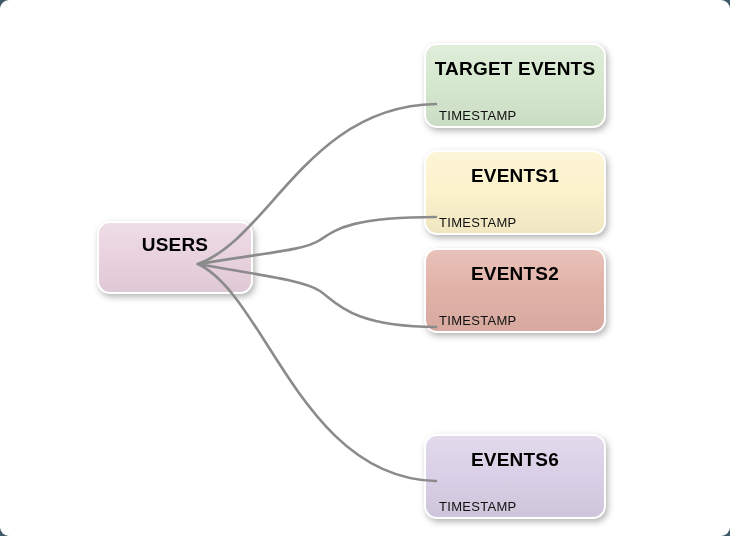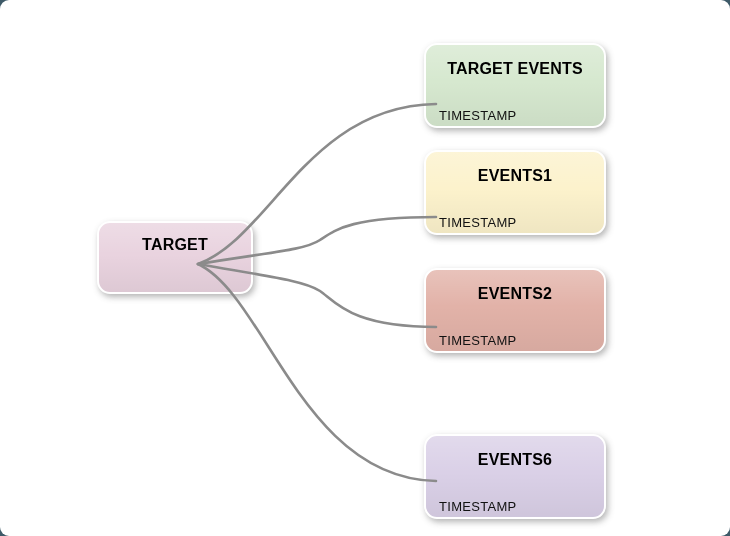--- a/index.html
+++ b/index.html
@@ -24,21 +24,21 @@
     box-sizing: border-box;
     border: 2.5px solid #ffffff;
     border-radius: 13px;
     box-shadow: 2px 3px 6px rgba(90, 90, 90, 0.45);
     background-image: linear-gradient(180deg, rgba(255,255,255,0.22), rgba(255,255,255,0) 45%, rgba(0,0,0,0.05));
     z-index: 2;
     cursor: pointer;
   }
 
   .node-title {
-    font-size: 16px;
+    font-size: 19px;
     font-weight: 700;
     color: #000000;
     text-align: center;
     letter-spacing: 0.2px;
     line-height: 19px;
   }
 
   .node-field {
     position: absolute;
     left: 13px;
@@ -52,21 +52,21 @@
   }
 
   #node-users {
     left: 97px; top: 221px;
     width: 156px; height: 73px;
     padding-top: 12px;
   }
   .target { left: 424px; width: 182px; height: 85px; }
   #node-t0 { top: 43px; }
   #node-t1 { top: 150px; }
-  #node-t2 { top: 268px; }
+  #node-t2 { top: 248px; }
   #node-t3 { top: 434px; }
   .target .node-title { margin-top: 14px; }
 
   .edges {
     position: absolute;
     left: 0; top: 0;
     width: 730px; height: 536px;
     z-index: 5;
     pointer-events: none;
   }
@@ -75,21 +75,21 @@
     stroke-width: 2.6;
     stroke-linecap: round;
   }
 </style>
 </head>
 <body style="background: rgb(62, 90, 104);">
 
 <div class="card" style="background: rgb(255, 255, 255);">
 
   <div class="node" id="node-users" style="background-color: rgb(233, 211, 223);">
-    <div class="node-title">TARGET</div>
+    <div class="node-title">USERS</div>
   </div>
 
   <div class="node target" id="node-t0" style="background-color: rgb(214, 232, 207);">
     <div class="node-title">TARGET EVENTS</div>
     <div class="node-field">TIMESTAMP</div>
   </div>
 
   <div class="node target" id="node-t1" style="background-color: rgb(252, 242, 204);">
     <div class="node-title">EVENTS1</div>
     <div class="node-field">TIMESTAMP</div>

